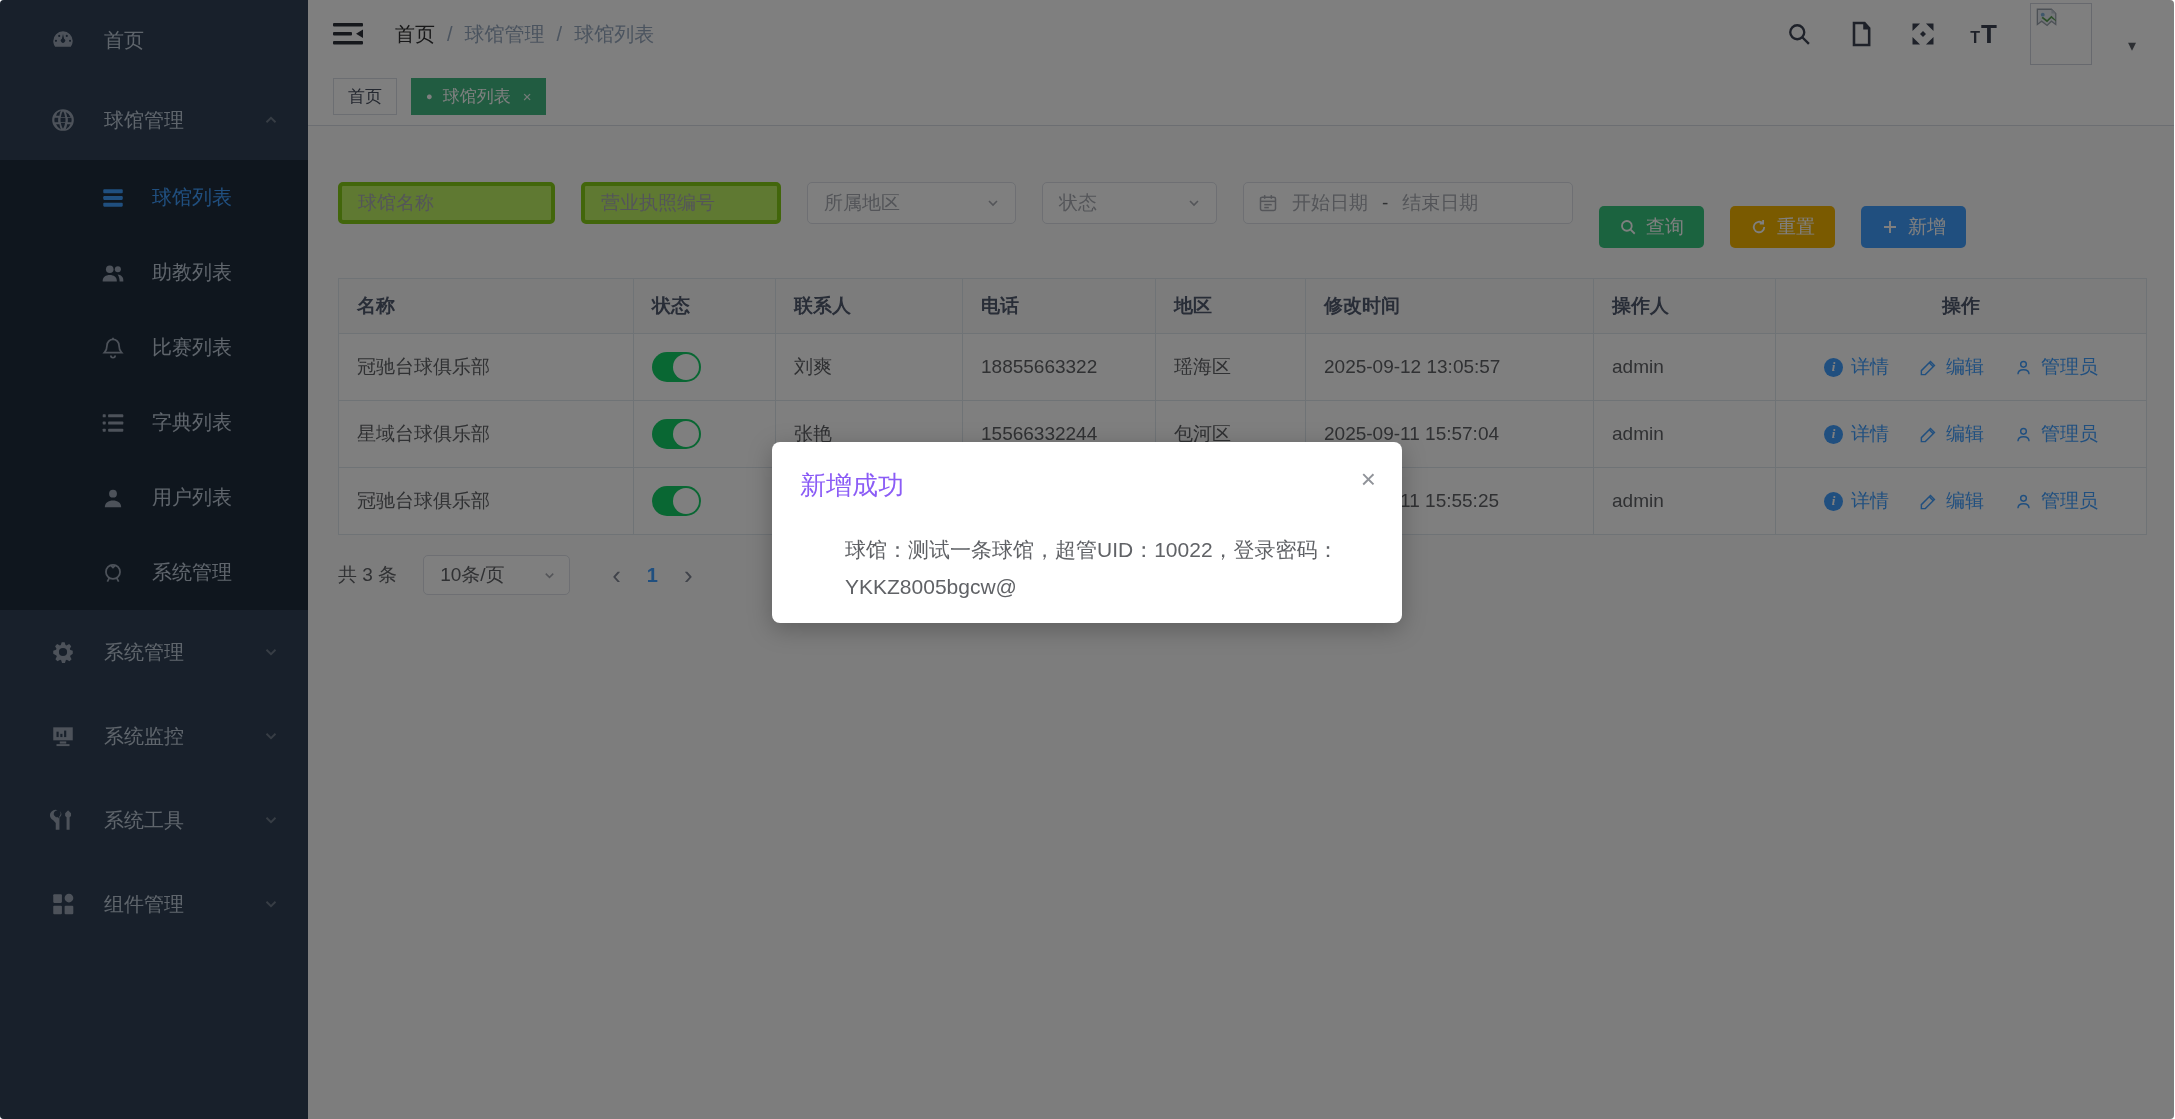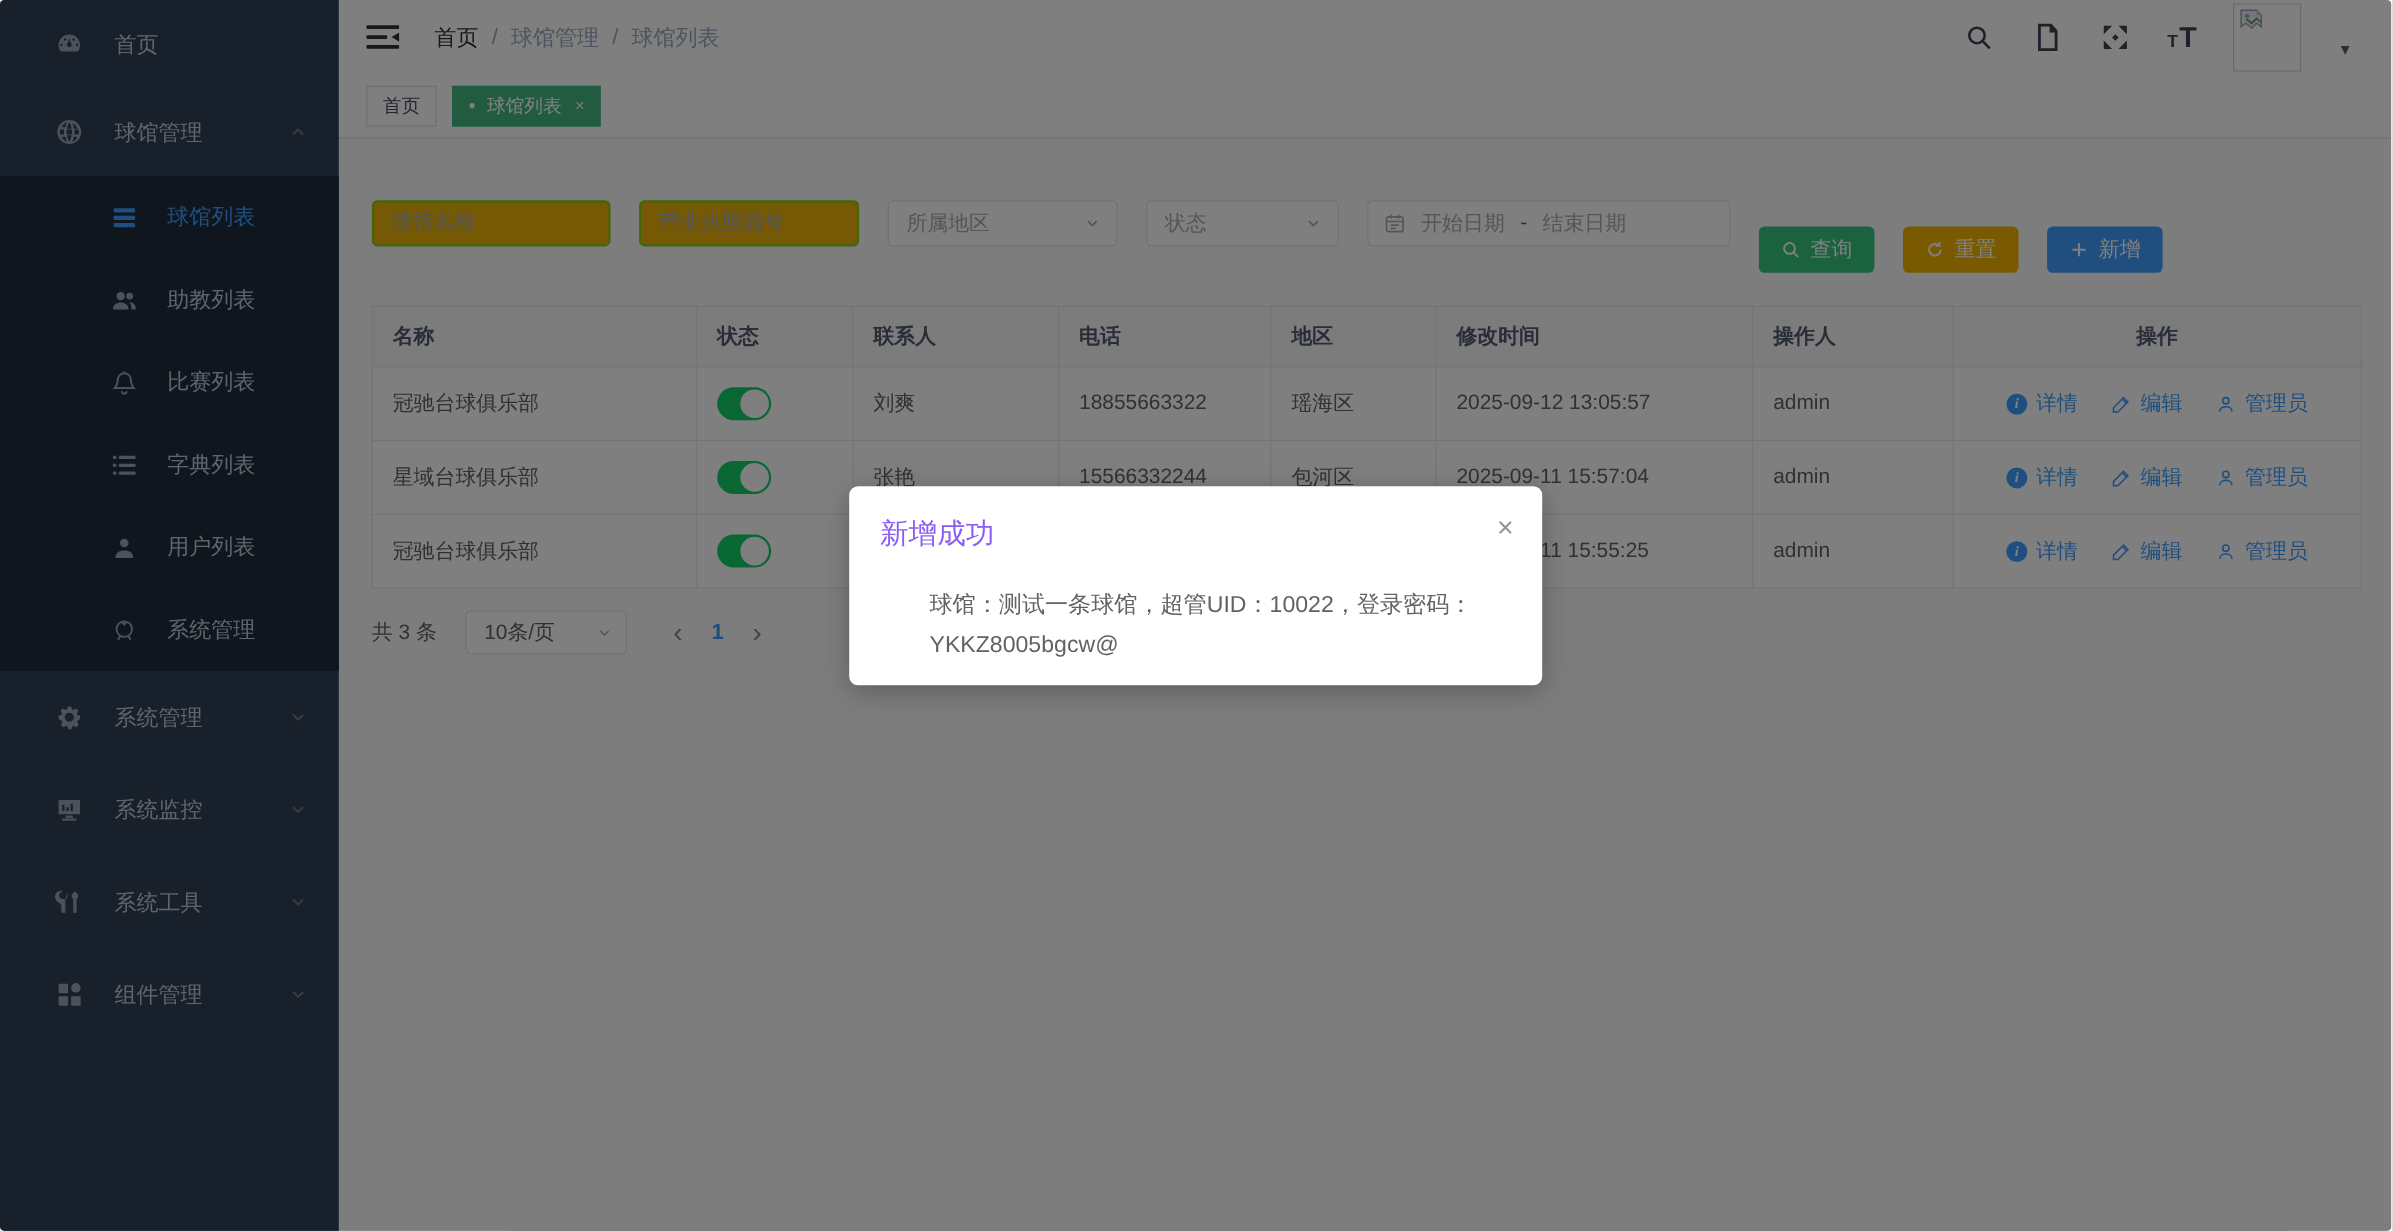--- a/index.html
+++ b/index.html
@@ -43,21 +43,21 @@
   .tag { height:37px; display:inline-flex; align-items:center; padding:0 14px; border:1px solid #d8dce5;
          background:#fff; color:#495060; font-size:17px; cursor:pointer; }
   .tag.active { background:#42b983; border-color:#42b983; color:#fff; gap:10px; }
   .tag .dot { font-size:11px; line-height:1; }
   .tag .tag-close { font-size:15px; opacity:.9; margin-left:2px; cursor:pointer; }
 
   
   .content { padding:32px 30px 0 30px; }
 
   .filter-row { display:flex; align-items:center; gap:26px; }
-  .f-input { height:42px; border:2px solid #84cc16; border-radius:5px; background:#eab308;
+  .f-input { height:42px; border:4px solid #84cc16; border-radius:5px; background:#bef264;
              font-size:19px; color:#606266; padding:0 16px; font-family:inherit; }
   .f-input::placeholder { color:#a8abb2; }
   .f-select { height:42px; border:1px solid #dcdfe6; border-radius:5px; background:#fff;
               display:flex; align-items:center; justify-content:space-between; padding:0 14px 0 16px;
               font-size:19px; color:#a8abb2; cursor:pointer; }
   .f-select .chev { width:16px; height:16px; color:#a8abb2; }
   .daterange { width:330px; height:42px; border:1px solid #dcdfe6; border-radius:5px; background:#fff;
                display:flex; align-items:center; gap:14px; padding:0 14px; font-size:19px; color:#a8abb2; cursor:pointer; }
   .daterange .dr-sep { color:#606266; }
   .btn { height:42px; border:none; border-radius:5px; color:#fff; font-size:19px; font-family:inherit;

